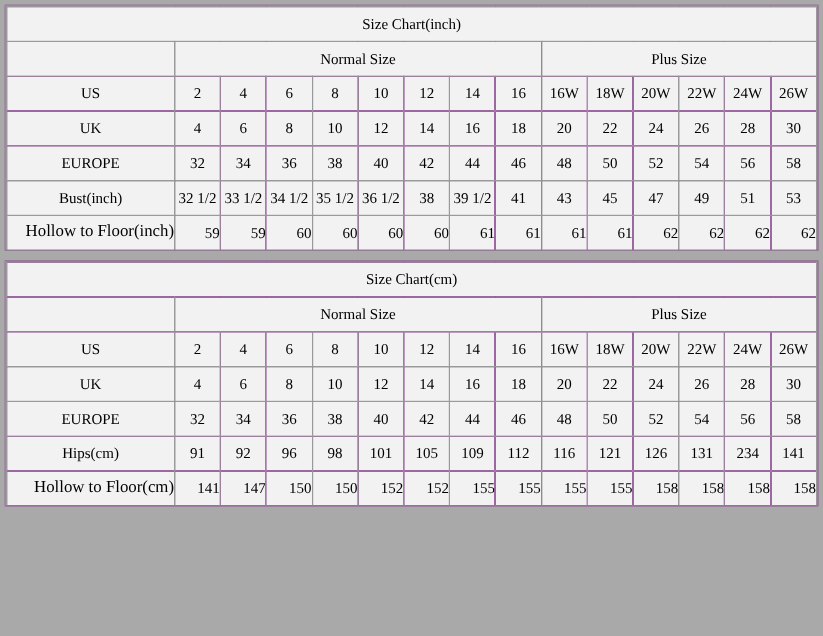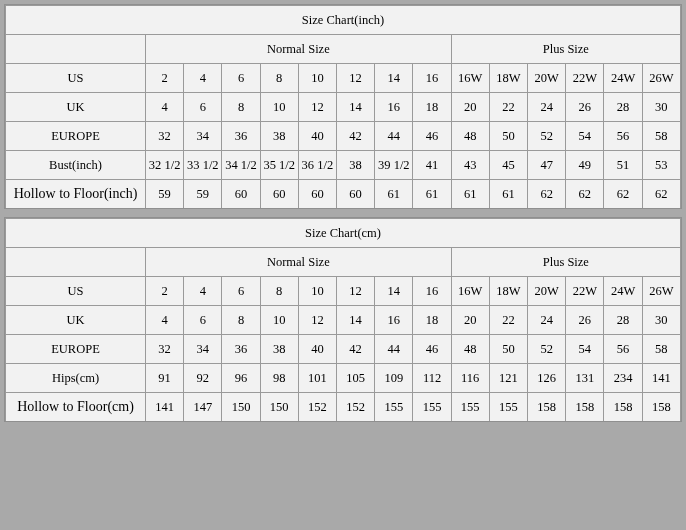--- a/index.html
+++ b/index.html
@@ -66,20 +66,21 @@
     font-size: 14px;
   }
   td.datacell {
     font-size: 12.5px;
   }
   td.last-col {
     border-right: none;
   }
   tr.last-row td {
     border-bottom: none;
+    text-align: right;
   }
   .col-label { width: 140px; }
 </style>
 </head>
 <body>
 
 <div class="page">
 
   <div class="chart-block">
     <table class="size-table">

